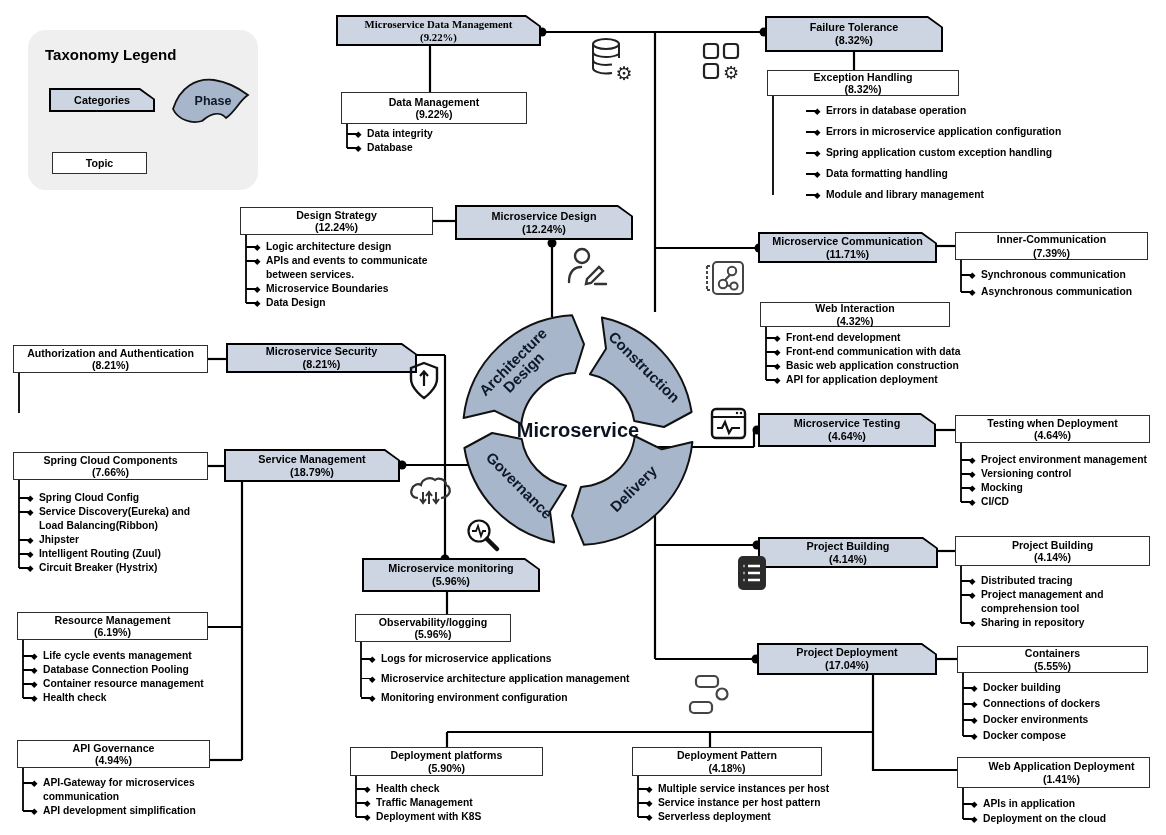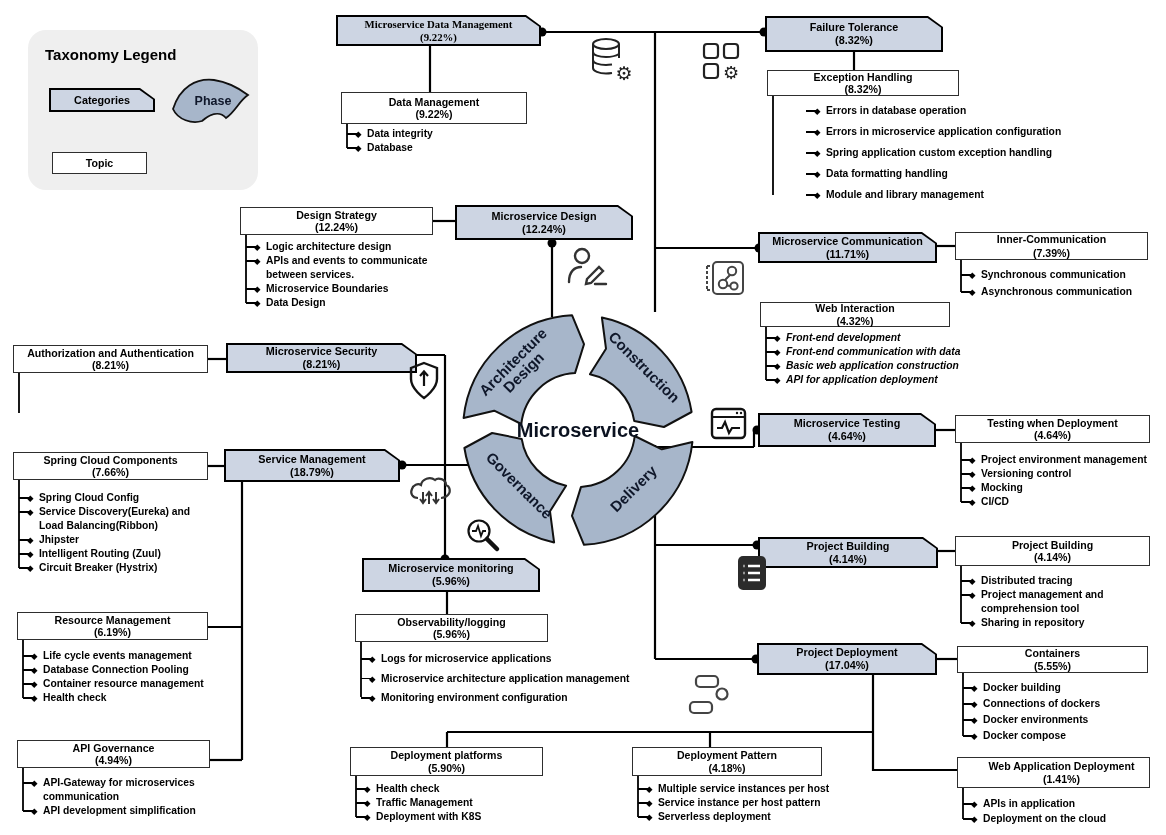--- a/index.html
+++ b/index.html
@@ -254,21 +254,21 @@
       <span class="p">(4.14%)</span>
     </div>
   <div class="topic" style="left:957px;top:646px;width:191px;height:27px;">
     <span class="t">Containers</span>
       <span class="p">(5.55%)</span>
     </div>
   <div class="topic" style="left:957px;top:757px;width:193px;height:31px;padding-left:16px;">
     <span class="t">Web Application Deployment</span>
       <span class="p">(1.41%)</span>
     </div>
-  <div class="topic" style="left:355px;top:614px;width:193px;height:28px;">
+  <div class="topic" style="left:355px;top:614px;width:156px;height:28px;">
     <span class="t">Observability/logging</span>
       <span class="p">(5.96%)</span>
     </div>
   <div class="topic" style="left:350px;top:747px;width:193px;height:29px;">
     <span class="t">Deployment platforms</span>
       <span class="p">(5.90%)</span>
     </div>
   <div class="topic" style="left:632px;top:747px;width:190px;height:29px;">
     <span class="t">Deployment Pattern</span>
       <span class="p">(4.18%)</span>
@@ -288,21 +288,21 @@
   <ul class="ex" style="left:246px;top:240px;width:178px;">
       <li>Logic architecture design</li>
       <li>APIs and events to communicate between services.</li>
       <li>Microservice Boundaries</li>
       <li>Data Design</li>
     </ul>
   <ul class="ex sp3" style="left:961px;top:268px;width:210px;">
       <li>Synchronous communication</li>
       <li>Asynchronous communication</li>
     </ul>
-  <ul class="ex" style="left:766px;top:331px;width:210px;font-style:italic;">
+  <ul class="ex" style="left:766px;top:331px;width:210px;">
       <li>Front-end development</li>
       <li>Front-end communication with data</li>
       <li>Basic web application construction</li>
       <li>API for application deployment</li>
     </ul>
   <ul class="ex" style="left:19px;top:491px;width:172px;">
       <li>Spring Cloud Config</li>
       <li>Service Discovery(Eureka) and Load Balancing(Ribbon)</li>
       <li>Jhipster</li>
       <li>Intelligent Routing (Zuul)</li>

